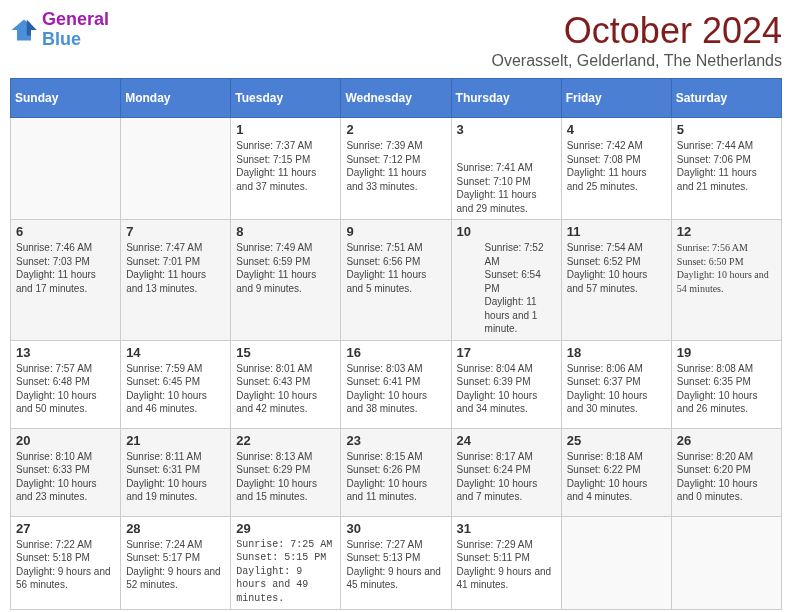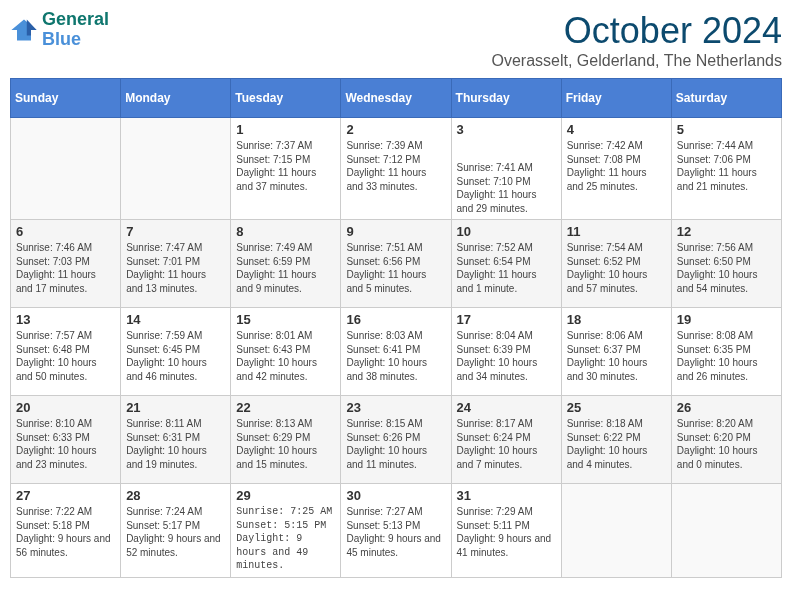--- a/index.html
+++ b/index.html
@@ -22,38 +22,38 @@
       gap: 4px;
     }
     .logo-text {
       display: flex;
       flex-direction: column;
       line-height: 1.1;
     }
     .logo-general {
       font-size: 18px;
       font-weight: bold;
-      color: #0f766e;
+      color: #a21caf;
     }
     .logo-blue {
       font-size: 18px;
       font-weight: bold;
       color: #4a90d9;
     }
     .logo-icon {
       width: 28px;
       height: 28px;
     }
     .title-block {
       text-align: right;
     }
     .month-title {
       font-size: 36px;
       font-weight: normal;
-      color: #0c4a6e;
+      color: #7f1d1d;
     }
     .subtitle {
       font-size: 16px;
       color: #555;
     }
     table {
       width: 100%;
       border-collapse: collapse;
       table-layout: fixed;
     }
@@ -181,33 +181,33 @@
 Daylight: 11 hours and 9 minutes.</div>
         </td>
         <td>
           <span class="day-number">9</span>
           <div class="cell-content" style="white-space: pre-line;">Sunrise: 7:51 AM
 Sunset: 6:56 PM
 Daylight: 11 hours and 5 minutes.</div>
         </td>
         <td>
           <span class="day-number">10</span>
-          <div class="cell-content" style="white-space: pre-line;">Sunrise: 7:52 AM
+          <div class="cell-content" style="white-space: pre-line; margin-left: 28px;">Sunrise: 7:52 AM
 Sunset: 6:54 PM
 Daylight: 11 hours and 1 minute.</div>
         </td>
         <td>
           <span class="day-number">11</span>
           <div class="cell-content" style="white-space: pre-line;">Sunrise: 7:54 AM
 Sunset: 6:52 PM
 Daylight: 10 hours and 57 minutes.</div>
         </td>
         <td>
           <span class="day-number">12</span>
-          <div class="cell-content" style="white-space: pre-line;">Sunrise: 7:56 AM
+          <div class="cell-content" style="white-space: pre-line; font-family: Liberation Serif, serif;">Sunrise: 7:56 AM
 Sunset: 6:50 PM
 Daylight: 10 hours and 54 minutes.</div>
         </td>
       </tr>
       <tr>
         <td>
           <span class="day-number">13</span>
           <div class="cell-content" style="white-space: pre-line;">Sunrise: 7:57 AM
 Sunset: 6:48 PM
 Daylight: 10 hours and 50 minutes.</div>

